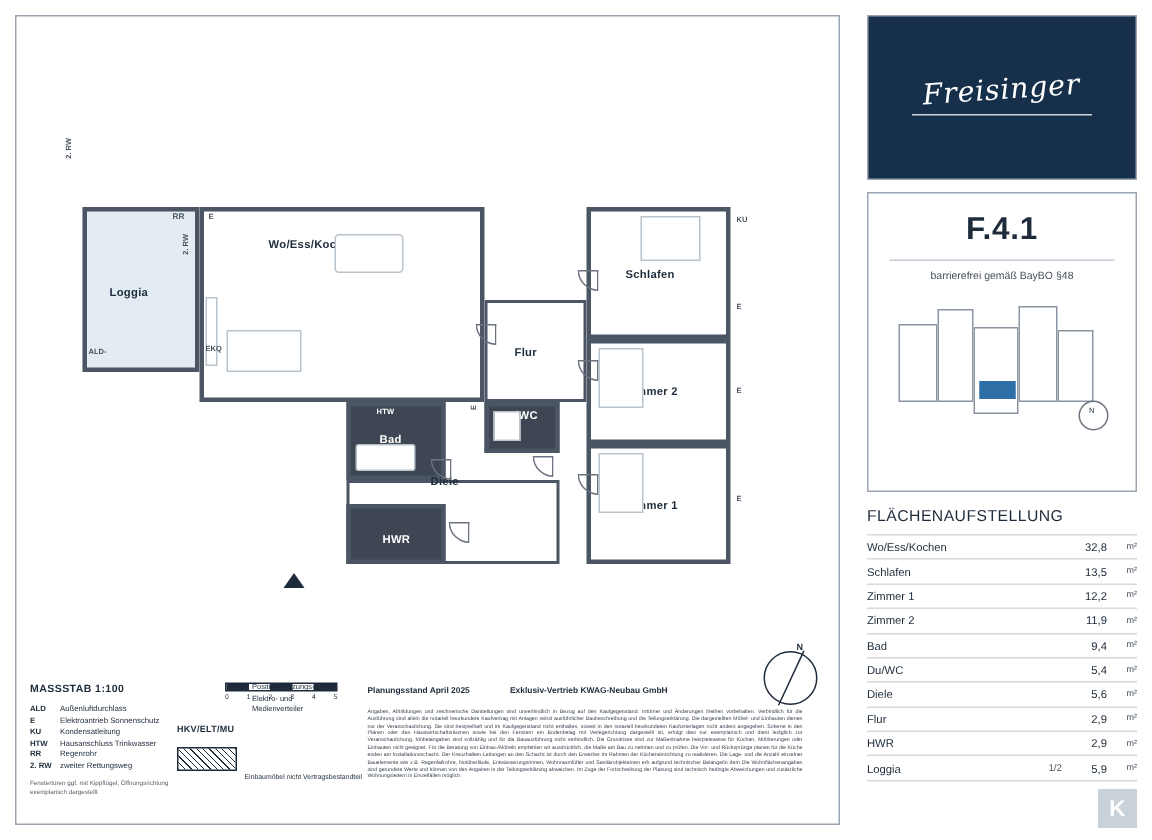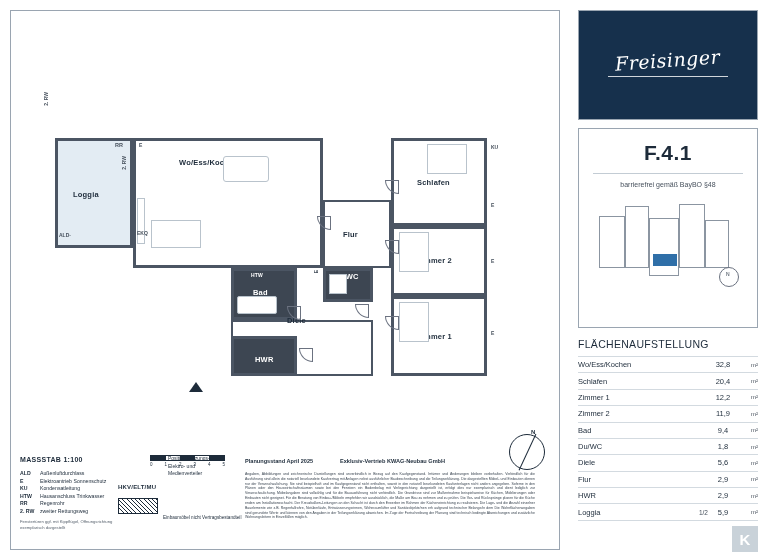--- a/index.html
+++ b/index.html
@@ -153,21 +153,21 @@
   .kp-north { position:absolute; right:4px; bottom:16px; width:20px;height:20px;border:.7px solid #6b7280;border-radius:50%;}
   .kp-north span{ position:absolute; left:6px; top:3px; font-size:5px;}
 
   .area-box { position:relative; margin-top:10px; width:180px; }
   .area-title { font-size:10.5px; font-weight:normal; letter-spacing:.3px; margin-bottom:6px; }
   table.areas { width:100%; border-collapse:collapse; font-size:7.5px; }
   table.areas td { padding:3.2px 0; border-bottom:.7px solid #d3dae0; }
   table.areas tr:first-child td { border-top:.7px solid #d3dae0; }
   td.a-name { text-align:left; }
   td.a-frac { text-align:right; width:22px; color:#46505c; font-size:6.5px; }
-  td.a-val  { text-align:center; width:30px; }
+  td.a-val  { text-align:right; width:30px; }
   td.a-unit { text-align:right; width:20px; font-size:6px; color:#46505c; }
 
   .k-logo {
     position:absolute; right:0; bottom:-2px; width:26px; height:26px;
     background:#c9d2d9; color:#ffffff; font-weight:bold;
     font-size:15px; display:flex; align-items:center; justify-content:center;
   }
 </style>
 </head>
 <body>
@@ -345,21 +345,21 @@
         <tbody>
             <tr>
           <td class="a-name">Wo/Ess/Kochen</td>
           <td class="a-frac"></td>
           <td class="a-val">32,8</td>
           <td class="a-unit">m²</td>
         </tr>
         <tr>
           <td class="a-name">Schlafen</td>
           <td class="a-frac"></td>
-          <td class="a-val">20,4</td>
+          <td class="a-val">13,5</td>
           <td class="a-unit">m²</td>
         </tr>
         <tr>
           <td class="a-name">Zimmer 1</td>
           <td class="a-frac"></td>
           <td class="a-val">12,2</td>
           <td class="a-unit">m²</td>
         </tr>
         <tr>
           <td class="a-name">Zimmer 2</td>
@@ -369,21 +369,21 @@
         </tr>
         <tr>
           <td class="a-name">Bad</td>
           <td class="a-frac"></td>
           <td class="a-val">9,4</td>
           <td class="a-unit">m²</td>
         </tr>
         <tr>
           <td class="a-name">Du/WC</td>
           <td class="a-frac"></td>
-          <td class="a-val">1,8</td>
+          <td class="a-val">5,4</td>
           <td class="a-unit">m²</td>
         </tr>
         <tr>
           <td class="a-name">Diele</td>
           <td class="a-frac"></td>
           <td class="a-val">5,6</td>
           <td class="a-unit">m²</td>
         </tr>
         <tr>
           <td class="a-name">Flur</td>

